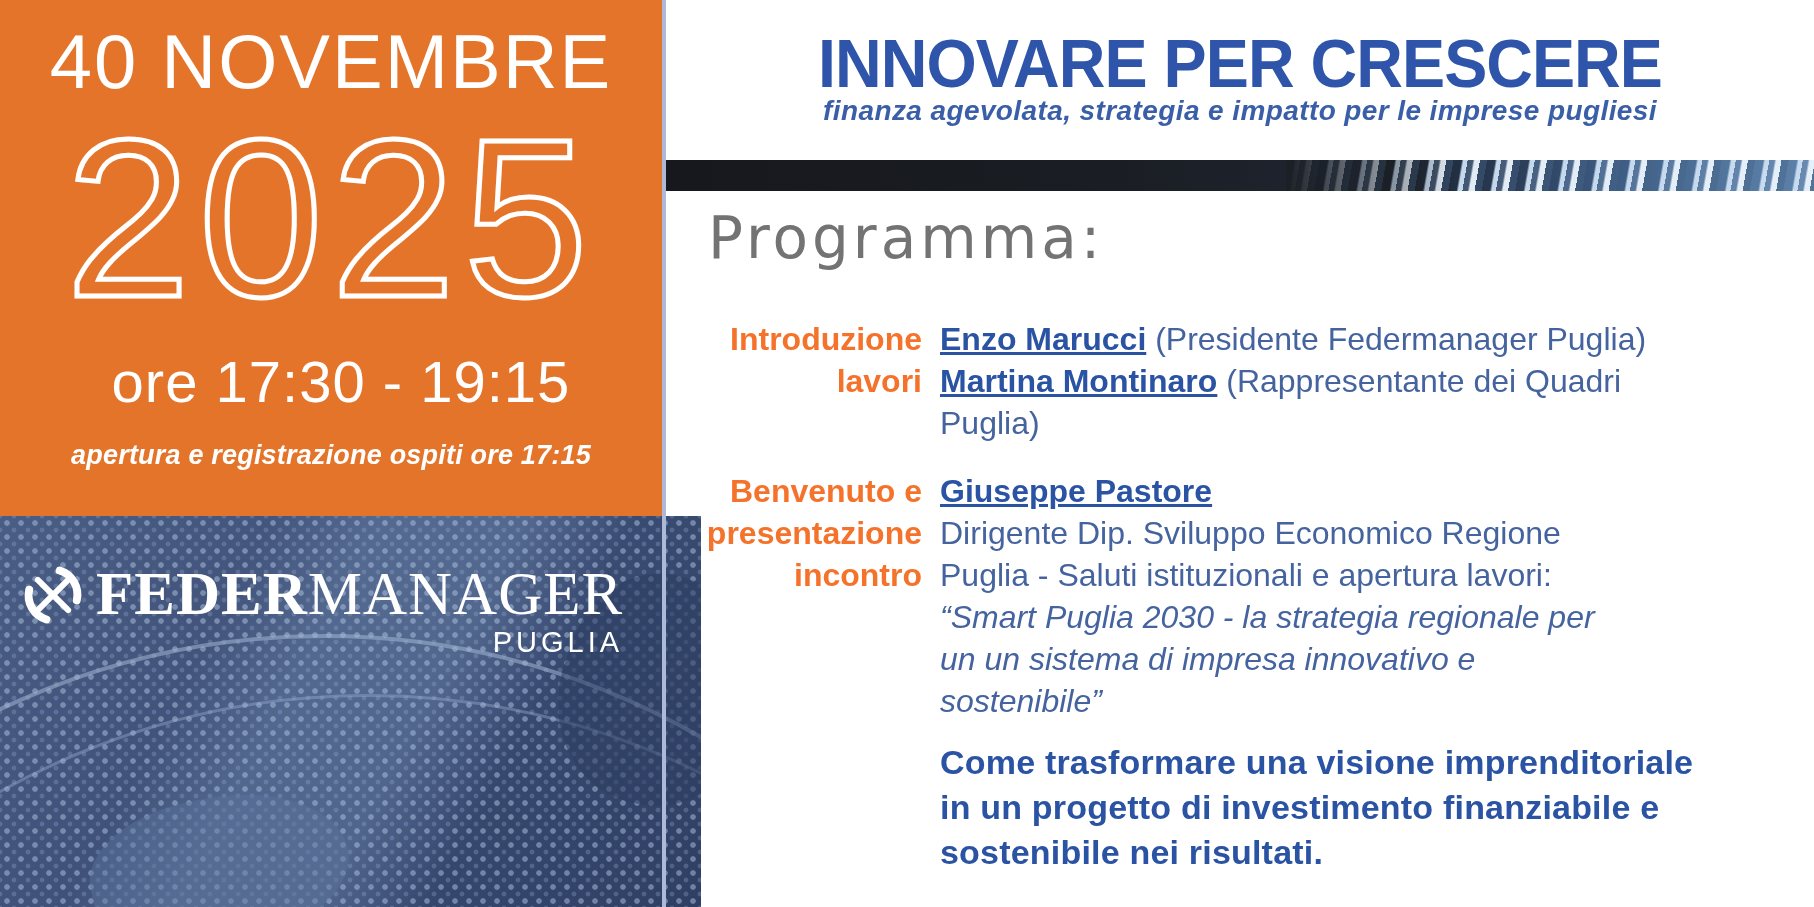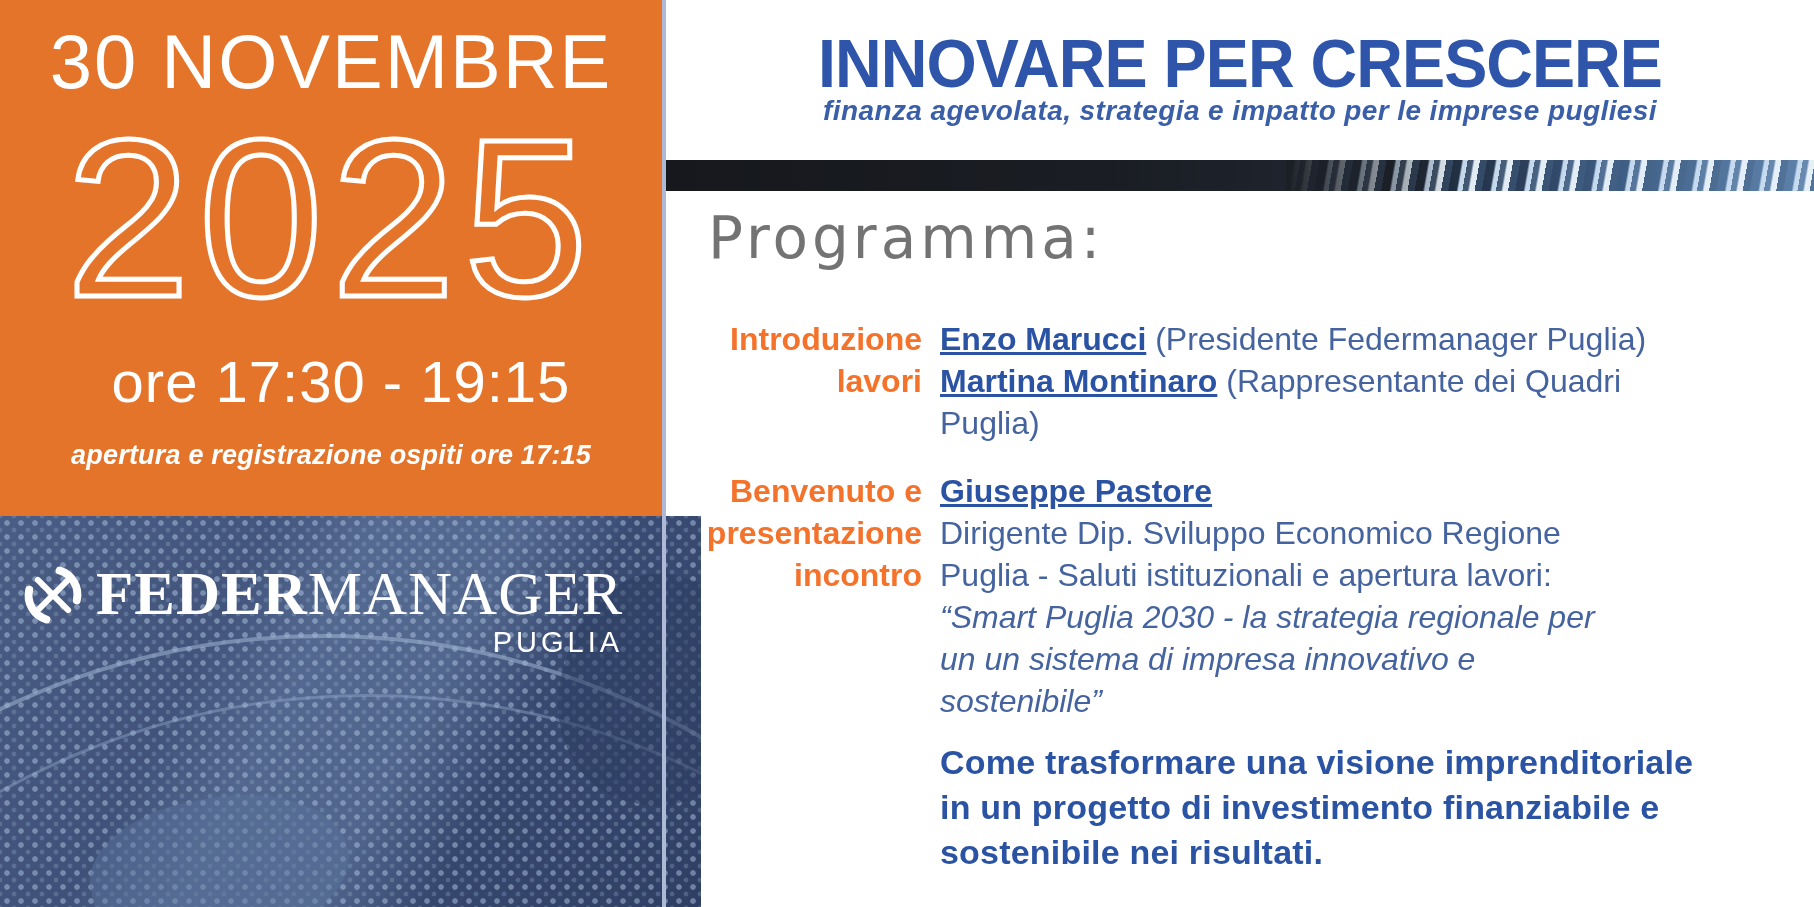--- a/index.html
+++ b/index.html
@@ -107,21 +107,21 @@
     color:#2B53A4;font-weight:700;font-size:34px;line-height:45px;letter-spacing:0.2px;
   }
 </style>
 </head>
 <body>
 
 <div class="page">
 
   <aside class="left-col">
     <div class="orange-block">
-      <div class="date-line">30 NOVEMBRE</div>
+      <div class="date-line">40 NOVEMBRE</div>
       <svg class="year-svg" width="540" height="212" viewBox="0 0 540 212">
         <text x="270" y="188" text-anchor="middle" font-size="224" letter-spacing="8" font-family="Liberation Sans, DejaVu Sans, sans-serif" fill="none" stroke="#ffffff" stroke-width="5">2025</text>
       </svg>
       <div class="time-line">ore 17:30 - 19:15</div>
       <div class="note-line">apertura e registrazione ospiti ore 17:15</div>
     </div>
 
     <div class="photo-block">
       <div class="arc arc1"></div>
       <div class="arc arc2"></div>

